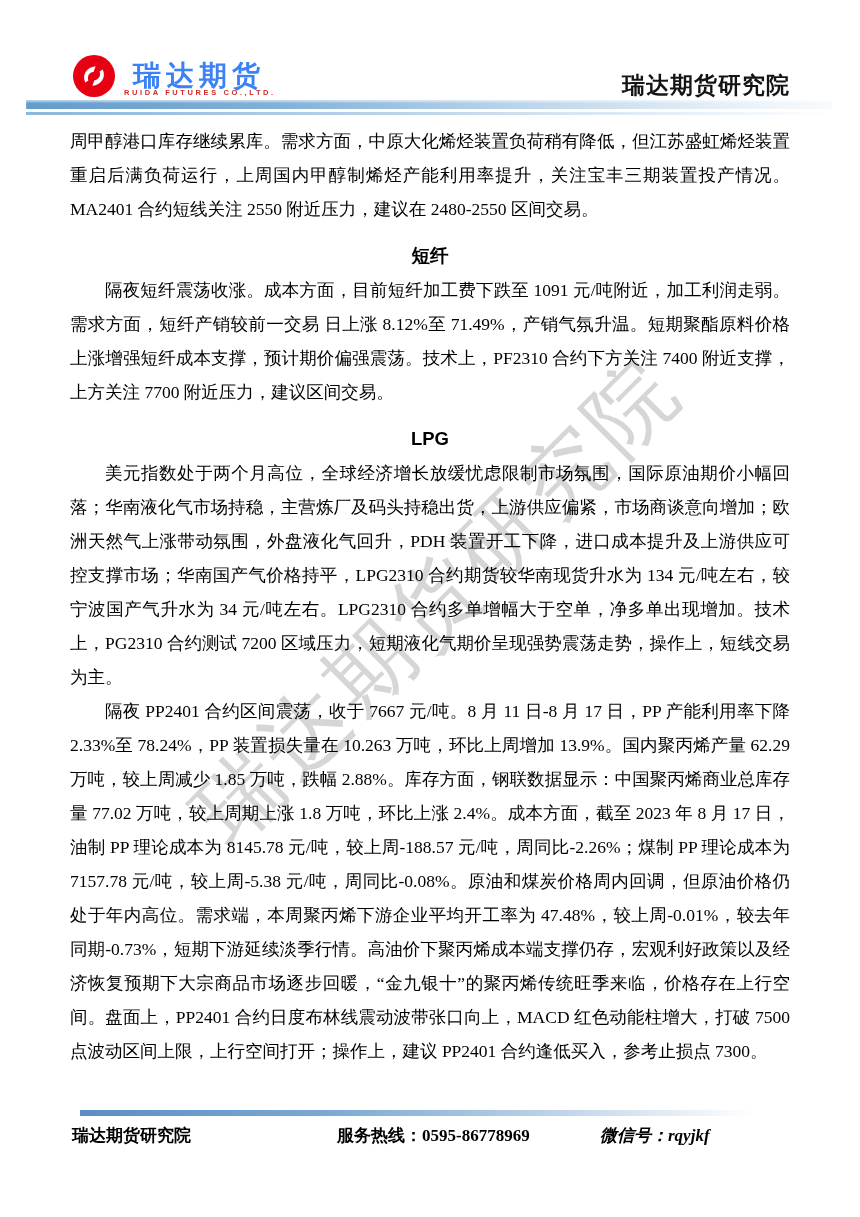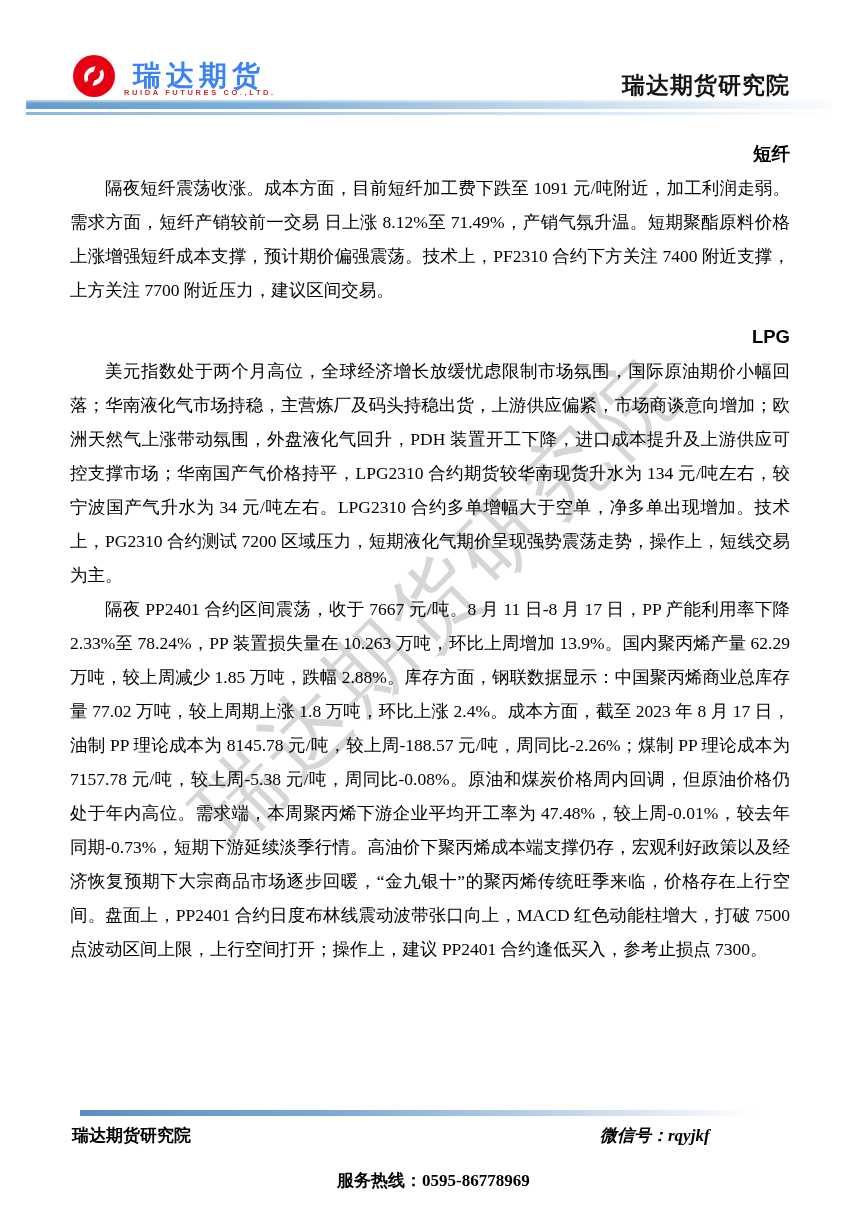--- a/index.html
+++ b/index.html
@@ -50,35 +50,35 @@
   .content{
     position:absolute;left:70px;top:124px;width:720px;
     font-size:17.5px;line-height:34px;text-align:justify;
     z-index:2;
   }
   .content p{margin:0;}
   .para-indent{text-indent:2em;}
   .section-heading{
     margin:13px 0 0 0;
     font-family:"Liberation Sans","DejaVu Sans",sans-serif;
-    font-size:18.5px;font-weight:bold;line-height:34px;text-align:right;
+    font-size:18.5px;font-weight:bold;line-height:34px;text-align:center;
   }
   
   .footer-bar{
     position:absolute;left:80px;top:1110px;width:710px;height:6px;
     background:linear-gradient(to right,#5a8fc4 0%,#7ca9d3 35%,#b9d0e6 65%,rgba(245,249,252,0) 95%);
     z-index:2;
   }
   .footer-item{
     position:absolute;top:1124px;
     font-size:17px;font-weight:bold;color:#000;line-height:24px;white-space:nowrap;
     z-index:2;
   }
   .footer-institute{left:72px;}
-  .footer-hotline{left:337px;margin-top:45px;}
+  .footer-hotline{left:337px;}
   .footer-wechat{left:600px;font-style:italic;}
 </style>
 </head>
 <body>
 
 <div class="page">
 
   <span class="logo-icon">
     <svg viewBox="0 0 44 44" width="44" height="44" aria-hidden="true">
       <circle cx="22" cy="22" r="21" fill="#e60012"></circle>
@@ -88,20 +88,21 @@
   </span>
   <div class="brand-text">瑞达期货</div>
   <div class="brand-sub">RUIDA FUTURES CO.,LTD.</div>
   <div class="institute-title">瑞达期货研究院</div>
   <div class="header-bar"></div>
   <div class="header-line"></div>
 
   <div class="watermark">瑞达期货研究院</div>
 
   <div class="content">
+    <p>周甲醇港口库存继续累库。需求方面，中原大化烯烃装置负荷稍有降低，但江苏盛虹烯烃装置重启后满负荷运行，上周国内甲醇制烯烃产能利用率提升，关注宝丰三期装置投产情况。MA2401 合约短线关注 2550 附近压力，建议在 2480-2550 区间交易。</p>
 
     <h3 class="section-heading">短纤</h3>
     <p class="para-indent">隔夜短纤震荡收涨。成本方面，目前短纤加工费下跌至 1091 元/吨附近，加工利润走弱。需求方面，短纤产销较前一交易 日上涨 8.12%至 71.49%，产销气氛升温。短期聚酯原料价格上涨增强短纤成本支撑，预计期价偏强震荡。技术上，PF2310 合约下方关注 7400 附近支撑，上方关注 7700 附近压力，建议区间交易。</p>
 
     <h3 class="section-heading">LPG</h3>
     <p class="para-indent">美元指数处于两个月高位，全球经济增长放缓忧虑限制市场氛围，国际原油期价小幅回落；华南液化气市场持稳，主营炼厂及码头持稳出货，上游供应偏紧，市场商谈意向增加；欧洲天然气上涨带动氛围，外盘液化气回升，PDH 装置开工下降，进口成本提升及上游供应可控支撑市场；华南国产气价格持平，LPG2310 合约期货较华南现货升水为 134 元/吨左右，较宁波国产气升水为 34 元/吨左右。LPG2310 合约多单增幅大于空单，净多单出现增加。技术上，PG2310 合约测试 7200 区域压力，短期液化气期价呈现强势震荡走势，操作上，短线交易为主。</p>
 
     <p class="para-indent">隔夜 PP2401 合约区间震荡，收于 7667 元/吨。8 月 11 日-8 月 17 日，PP 产能利用率下降 2.33%至 78.24%，PP 装置损失量在 10.263 万吨，环比上周增加 13.9%。国内聚丙烯产量 62.29 万吨，较上周减少 1.85 万吨，跌幅 2.88%。库存方面，钢联数据显示：中国聚丙烯商业总库存量 77.02 万吨，较上周期上涨 1.8 万吨，环比上涨 2.4%。成本方面，截至 2023 年 8 月 17 日，油制 PP 理论成本为 8145.78 元/吨，较上周-188.57 元/吨，周同比-2.26%；煤制 PP 理论成本为 7157.78 元/吨，较上周-5.38 元/吨，周同比-0.08%。原油和煤炭价格周内回调，但原油价格仍处于年内高位。需求端，本周聚丙烯下游企业平均开工率为 47.48%，较上周-0.01%，较去年同期-0.73%，短期下游延续淡季行情。高油价下聚丙烯成本端支撑仍存，宏观利好政策以及经济恢复预期下大宗商品市场逐步回暖，“金九银十”的聚丙烯传统旺季来临，价格存在上行空间。盘面上，PP2401 合约日度布林线震动波带张口向上，MACD 红色动能柱增大，打破 7500 点波动区间上限，上行空间打开；操作上，建议 PP2401 合约逢低买入，参考止损点 7300。</p>
   </div>
 

